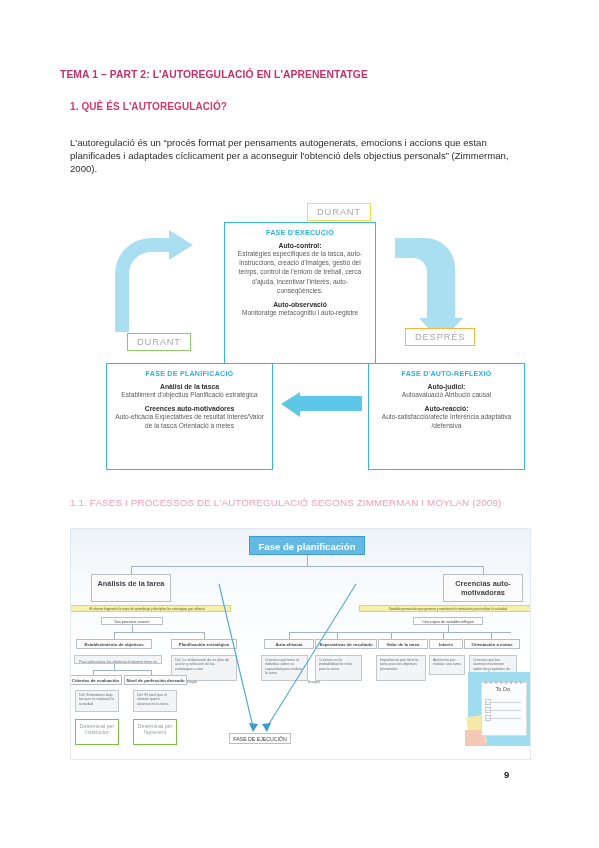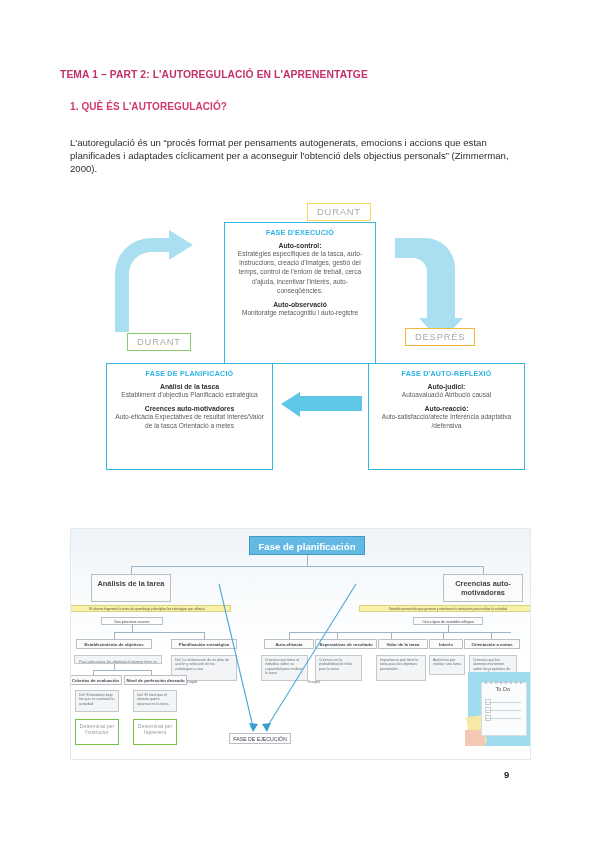--- a/index.html
+++ b/index.html
@@ -246,20 +246,21 @@
   }
 </style>
 </head>
 <body>
 
 <div id="page">
 
   <div class="doc-title">TEMA 1 – PART 2: L'AUTOREGULACIÓ EN L'APRENENTATGE</div>
   <div class="sec-heading">1. QUÈ ÉS L'AUTOREGULACIÓ?</div>
   <div class="body-par">L'autoregulació és un “procés format per pensaments autogenerats, emocions i accions que estan planificades i adaptades cíclicament per a aconseguir l'obtenció dels objectius personals” (Zimmerman, 2000).</div>
+  <div class="sub-heading">1.1. FASES I PROCESSOS DE L'AUTOREGULACIÓ SEGONS ZIMMERMAN I MOYLAN (2009)</div>
   <div class="page-number">9</div>
 
   <div id="cycle">
 
     <svg class="arrow" style="left:12px; top:32px;" width="90" height="110" viewBox="0 0 90 110">
       <path d="M8 104 L8 46 A36 36 0 0 1 44 10 L62 10 L62 2 L86 17 L62 32 L62 24 L44 24 A22 22 0 0 0 22 46 L22 104 Z" fill="#a9dff0"></path>
     </svg>
 
     <svg class="arrow" style="left:300px; top:36px;" width="72" height="112" viewBox="0 0 72 112">
       <path d="M6 6 L6 6 L36 6 A30 30 0 0 1 66 36 L66 86 L74 86 L52 110 L30 86 L38 86 L38 40 A14 14 0 0 0 24 26 L6 26 Z" fill="#a9dff0" transform="translate(-6,0)"></path>

